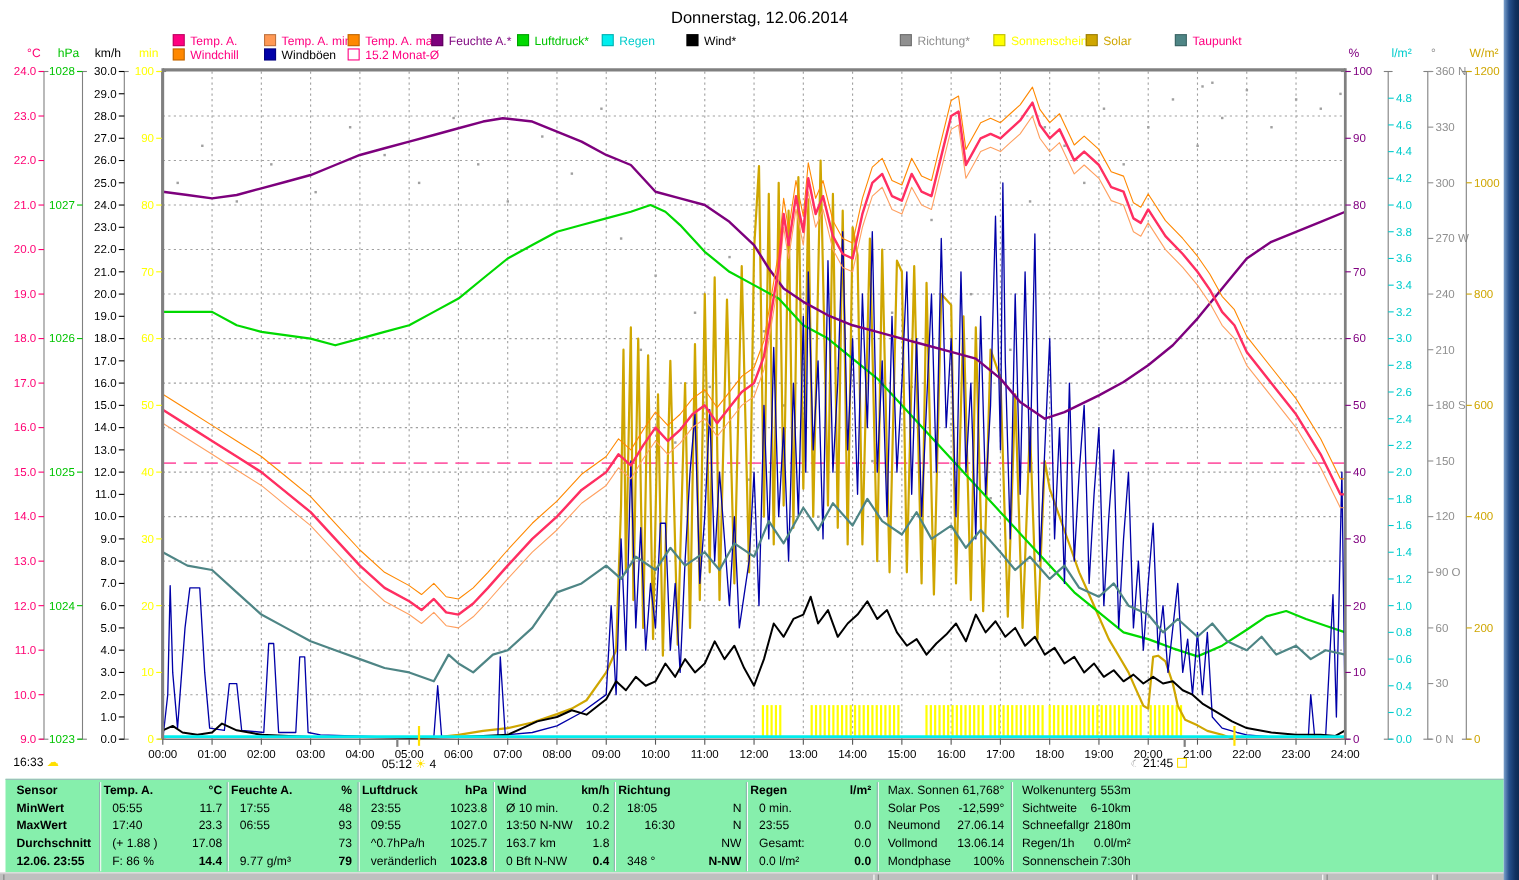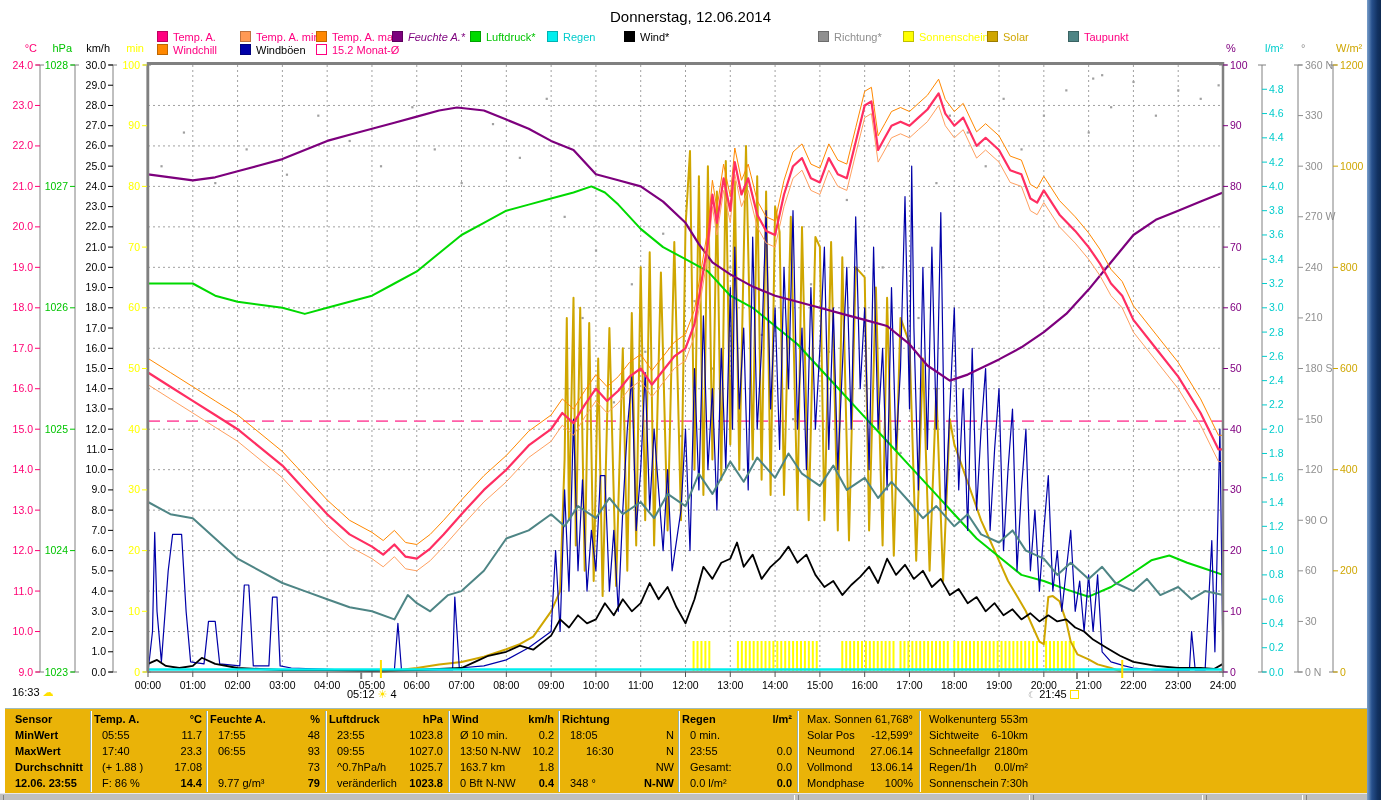--- a/index.html
+++ b/index.html
@@ -6,39 +6,39 @@
     font-family:"Liberation Sans",sans-serif;-webkit-font-smoothing:none;}
   #stage{position:relative;width:1381px;height:800px;overflow:hidden;background:#fff;}
   #title{position:absolute;top:8px;left:0;width:1381px;text-align:center;font-size:15px;color:#000;}
   .lg-item{position:absolute;height:12px;font-size:11px;white-space:nowrap;}
   .lg-item .sw{display:inline-block;width:9px;height:9px;margin-right:5px;vertical-align:-1px;border:1px solid rgba(0,0,0,.25);}
   #plot{position:absolute;left:0;top:0;}
   .marker{position:absolute;font-size:11px;color:#000;white-space:nowrap;}
   .sun-glyph{color:#ffe000;font-size:11px;}
   .moon-glyph{color:#909090;font-size:9px;}
   .sq-glyph{display:inline-block;width:7px;height:7px;border:1px solid #ffe000;vertical-align:-1px;}
-  #datatable{position:absolute;left:5px;top:708px;width:1362px;height:85px;background:#eab308;border-top:1px solid #9fbcbc;}
+  #datatable{position:absolute;left:5px;top:708px;width:1362px;height:85px;background:#86efac;border-top:1px solid #9fbcbc;}
   .tcell{position:absolute;font-size:11px;height:14px;line-height:14px;color:#000;white-space:nowrap;overflow:hidden;}
   .tb{font-weight:bold;}
   .tsep{position:absolute;top:2px;bottom:2px;width:0;border-left:1px solid #8fb0b0;border-right:1px solid #ffffff;}
   #statusbar{position:absolute;left:0;top:793px;width:1381px;height:7px;background:#bfbfbf;border-top:1px solid #e8e8e8;}
   .sseg{position:absolute;top:1px;height:5px;border-left:1px solid #808080;border-right:1px solid #ffffff;}
   #edgeband{position:absolute;right:0;top:0;width:14px;height:800px;
     background:linear-gradient(90deg,#7aa0cc 0%,#27508c 35%,#123262 75%,#0e2a52 100%);}
 </style>
 </head>
 <body>
 
 <div id="stage">
   <div id="title">Donnerstag, 12.06.2014</div>
   <div id="legend">
       <div class="lg-item" style="left: 157px; top: 31px; color: rgb(255, 0, 128);"><span class="sw" style="background: rgb(255, 0, 128);"></span><span>Temp. A.</span></div>
       <div class="lg-item" style="left: 240px; top: 31px; color: rgb(255, 0, 128);"><span class="sw" style="background: rgb(255, 153, 85);"></span><span>Temp. A. min</span></div>
       <div class="lg-item" style="left: 316px; top: 31px; color: rgb(255, 0, 128);"><span class="sw" style="background: rgb(255, 136, 0);"></span><span>Temp. A. max</span></div>
-      <div class="lg-item" style="left: 392px; top: 31px; color: rgb(125, 0, 125); font-style: italic;"><span class="sw" style="background: rgb(125, 0, 125);"></span><span>Feuchte A.*</span></div>
+      <div class="lg-item" style="left: 392px; top: 31px; color: rgb(125, 0, 125);"><span class="sw" style="background: rgb(125, 0, 125);"></span><span>Feuchte A.*</span></div>
       <div class="lg-item" style="left: 470px; top: 31px; color: rgb(0, 196, 0);"><span class="sw" style="background: rgb(0, 217, 0);"></span><span>Luftdruck*</span></div>
       <div class="lg-item" style="left: 547px; top: 31px; color: rgb(0, 204, 204);"><span class="sw" style="background: rgb(0, 238, 238);"></span><span>Regen</span></div>
       <div class="lg-item" style="left: 624px; top: 31px; color: rgb(0, 0, 0);"><span class="sw" style="background: rgb(0, 0, 0);"></span><span>Wind*</span></div>
       <div class="lg-item" style="left: 818px; top: 31px; color: rgb(143, 143, 143);"><span class="sw" style="background: rgb(144, 144, 144);"></span><span>Richtung*</span></div>
       <div class="lg-item" style="left: 903px; top: 31px; color: rgb(255, 255, 0);"><span class="sw" style="background: rgb(255, 255, 0);"></span><span>Sonnenschein</span></div>
       <div class="lg-item" style="left: 987px; top: 31px; color: rgb(207, 166, 0);"><span class="sw" style="background: rgb(207, 166, 0);"></span><span>Solar</span></div>
       <div class="lg-item" style="left: 1068px; top: 31px; color: rgb(255, 0, 128);"><span class="sw" style="background: rgb(78, 133, 133);"></span><span>Taupunkt</span></div>
       <div class="lg-item" style="left: 157px; top: 44px; color: rgb(255, 0, 128);"><span class="sw" style="background: rgb(255, 136, 0);"></span><span>Windchill</span></div>
       <div class="lg-item" style="left: 240px; top: 44px; color: rgb(0, 0, 0);"><span class="sw" style="background: rgb(0, 0, 168);"></span><span>Windböen</span></div>
       <div class="lg-item" style="left: 316px; top: 44px; color: rgb(255, 0, 128);"><span class="sw" style="background: rgb(255, 255, 255); border: 1px solid rgb(255, 0, 128);"></span><span>15.2 Monat-Ø</span></div>

